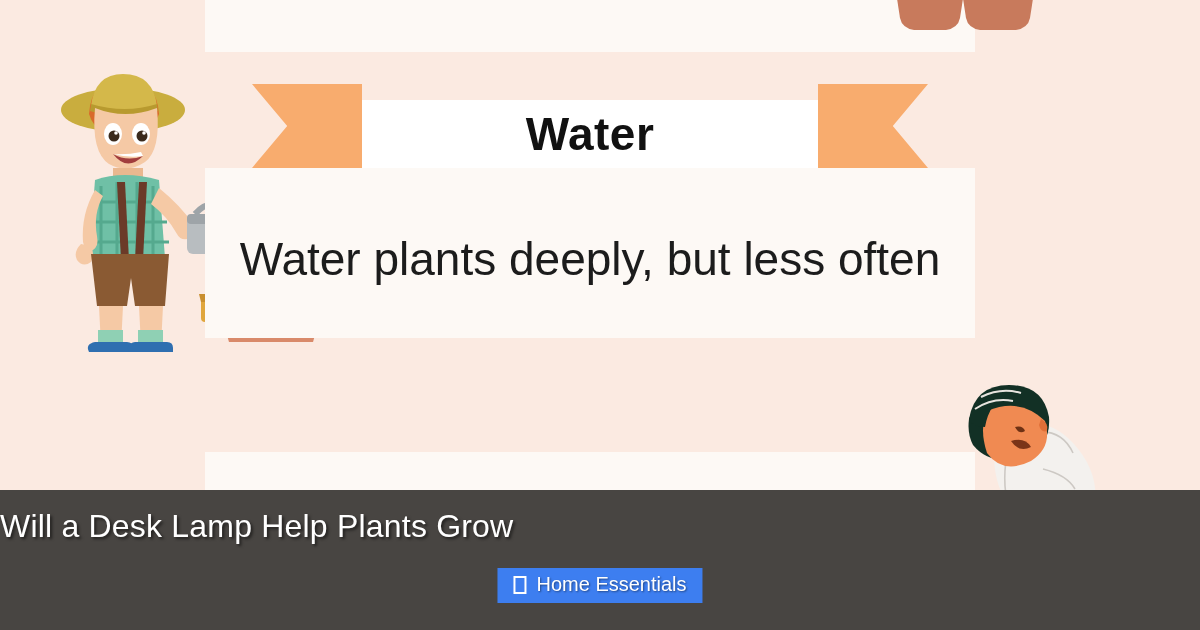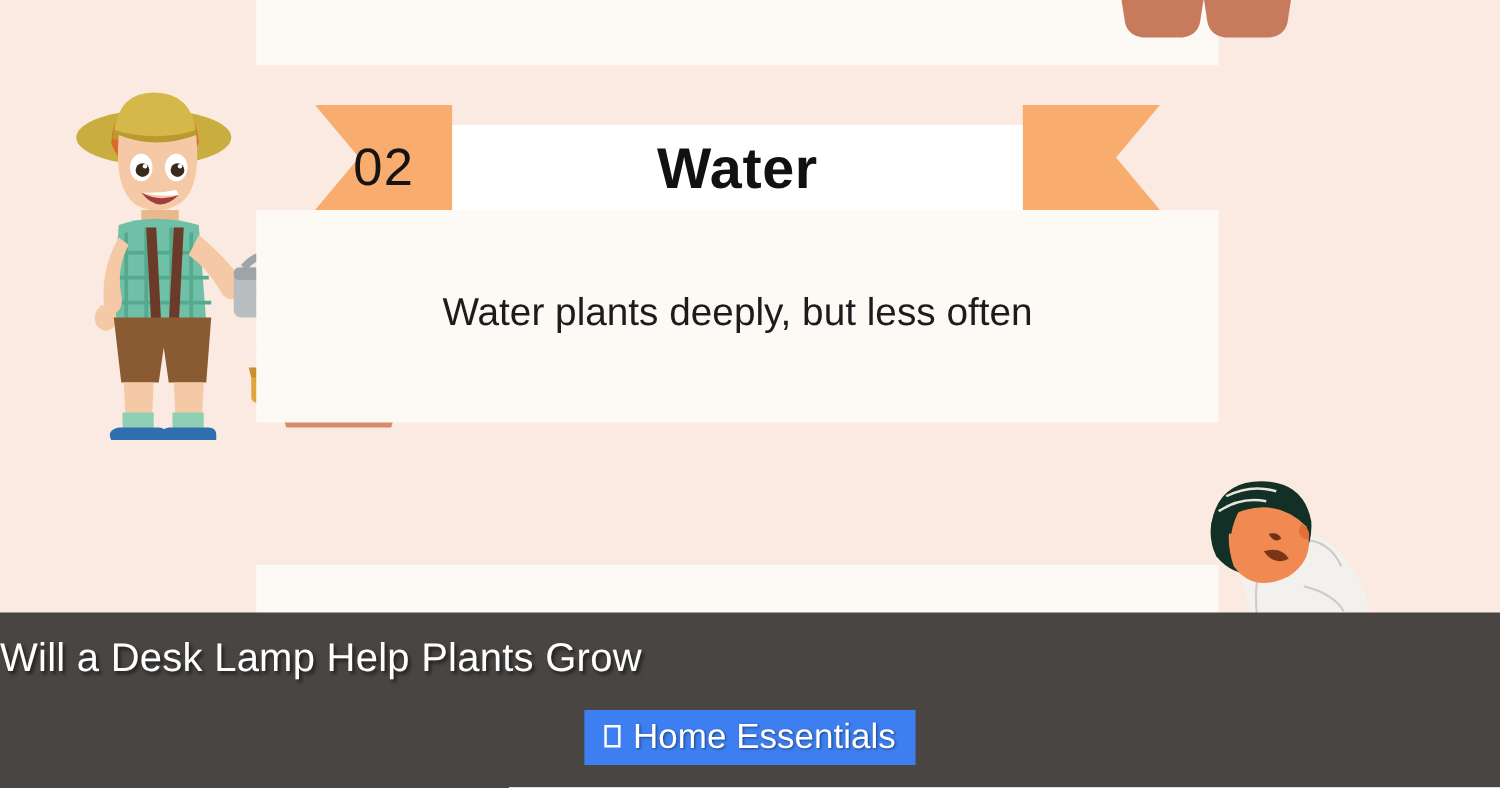--- a/index.html
+++ b/index.html
@@ -76,21 +76,21 @@
     display: flex; align-items: center; justify-content: center;
     font-size: 46px; font-weight: bold; color: #111;
     letter-spacing: 0.5px;
     text-align: center;
   }
 
   .body-text {
     position: absolute;
     left: 205px; width: 770px;
     text-align: center;
-    font-size: 31px; color: #1c1c1c;
+    font-size: 46px; color: #1c1c1c;
     font-weight: 400;
   }
   #text-water { top: 232px; }
   #text-fert  { top: 512px; }
 
   
   #boy { position: absolute; left: 55px; top: 62px; width: 270px; height: 290px; }
 
   
   #pots-top { position: absolute; left: 880px; top: -40px; width: 170px; height: 95px; }
@@ -111,21 +111,21 @@
     font-size: 32px; font-weight: 400;
     text-shadow: 2px 2px 3px rgba(0,0,0,0.55);
     letter-spacing: 0.2px;
   }
   #overlay-badge {
     position: absolute; top: 568px; left: 50%;
     transform: translateX(-50%);
     background: #3d7ef0;
     color: #ffffff;
     padding: 5px 16px 7px 16px;
-    font-size: 28px;
+    font-size: 20px;
     display: flex; align-items: center; gap: 10px;
     text-shadow: 1px 1px 2px rgba(0,0,0,0.45);
     white-space: nowrap;
   }
   .tofu {
     display: inline-block;
     width: 13px; height: 18px;
     border: 2px solid #ffffff;
     background: transparent;
   }
@@ -238,21 +238,20 @@
       <path d="M164 250 h104 l-2 8 h-100z" fill="#c4744f"></path>
     </g>
   </svg>
 
   <div class="ribbon orange" id="ribbon-water">
     <div class="plate"></div>
     <div class="fold left"></div>
     <div class="fold right"></div>
     <div class="flag left"></div>
     <div class="flag right"></div>
-    <div class="num left">02</div>
     <div class="banner-title">Water</div>
   </div>
 
   <div class="card" id="card-water"></div>
   <div class="body-text" id="text-water">Water plants deeply, but less often</div>
 
 
   <div class="card" id="card-fert"></div>
   <div class="body-text" id="text-fert">Fertilize plants every two weeks</div>
 

